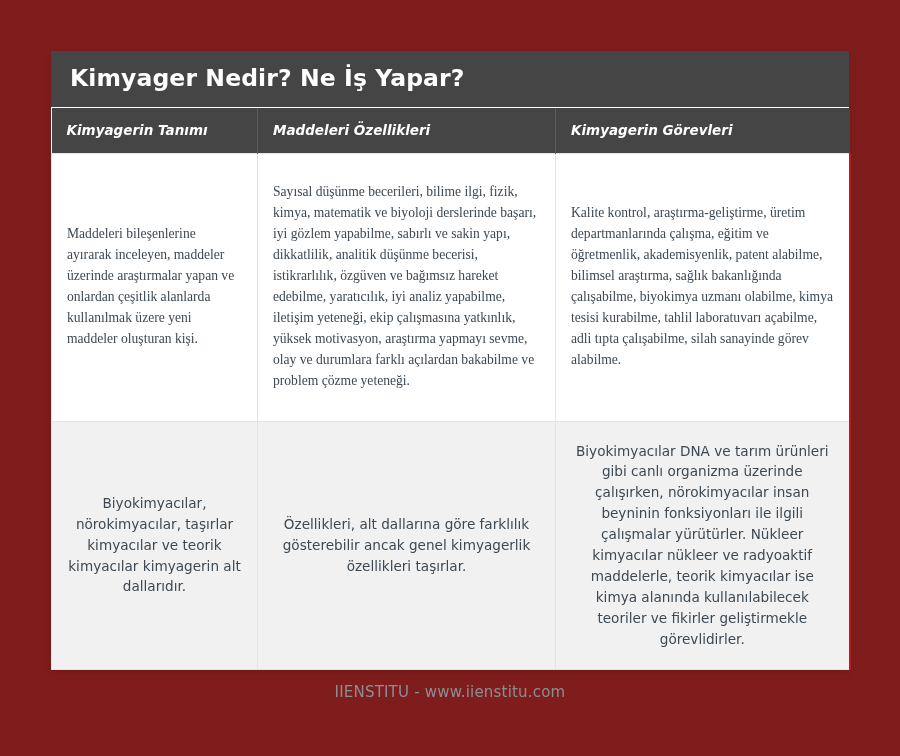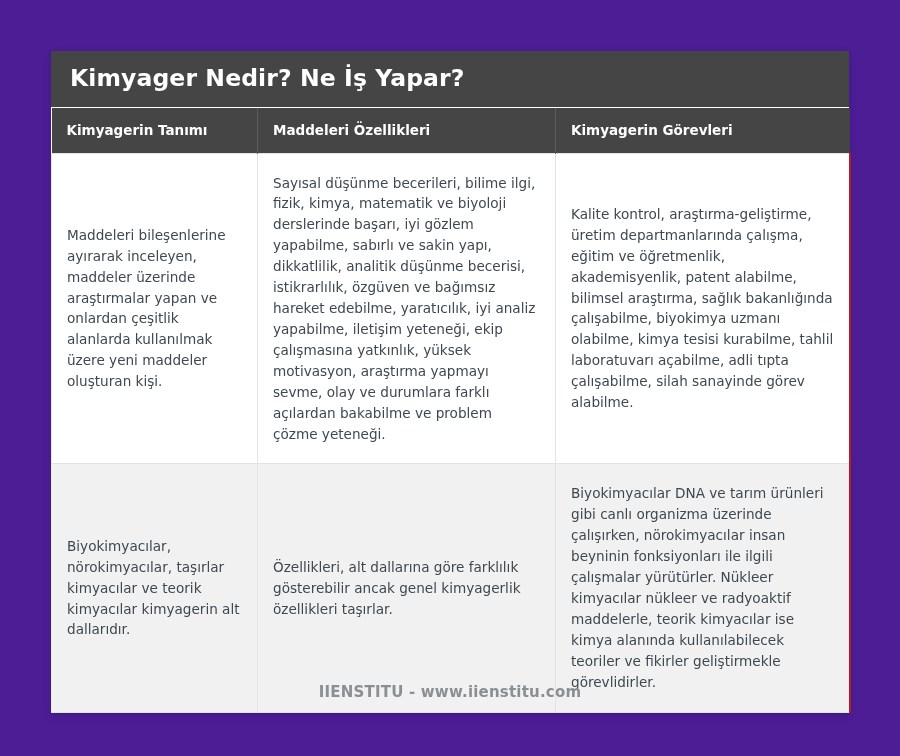--- a/index.html
+++ b/index.html
@@ -11,21 +11,21 @@
     height: 756px;
     background: #ffffff;
     font-family: "DejaVu Sans", "Liberation Sans", sans-serif;
     overflow: hidden;
   }
 
   #page {
     position: relative;
     width: 900px;
     height: 756px;
-    background: #4c1d95;
+    background: #7f1d1d;
     box-sizing: border-box;
     padding-left: 36px;
   }
 
   
   .card {
     position: absolute;
     left: 51px;
     top: 51px;
     width: 798px;
@@ -73,20 +73,21 @@
     color: #ffffff;
     font-size: 13.5px;
     font-weight: bold;
     text-align: left;
     vertical-align: middle;
     height: 45px;
     padding: 0 14px 0 15px;
     border-left: 1px solid #5c5c5c;
     box-sizing: border-box;
     white-space: nowrap;
+    font-style: italic;
   }
   .tbl thead th:first-child {
     border-left: none;
   }
 
   .tbl tbody td {
     font-size: 13.6px;
     line-height: 1.54;
     color: #3d4852;
     vertical-align: middle;
@@ -94,34 +95,33 @@
     border: 1px solid #e3e3e3;
     box-sizing: border-box;
     text-align: left;
   }
   .tbl tbody tr.row-a td {
     background: #ffffff;
   }
   .tbl tbody tr.row-b td {
     background: #f1f1f1;
   }
-  .tbl tbody tr.row-a td { height: 268px; }
-  .tbl tbody tr.row-b td { height: 215px; }
+  .tbl tbody tr.row-a td { height: 268px; font-family: Liberation Serif, serif; }
+  .tbl tbody tr.row-b td { height: 215px; text-align: center; }
 
   .tbl tbody td:first-child { border-left: 1px solid #e9e9e9; margin-left: 44px; }
   .tbl tbody td:last-child  { border-right: 2px solid #b91c1c; }
 
   
   .footer {
     position: absolute;
     left: 0;
     top: 682px;
     width: 900px;
     text-align: center;
-    font-weight: bold;
   }
   .footer .footer-text {
     color: #8a8f94;
     font-size: 15px;
     letter-spacing: 0.2px;
   }
 </style>
 </head>
 <body>
 

